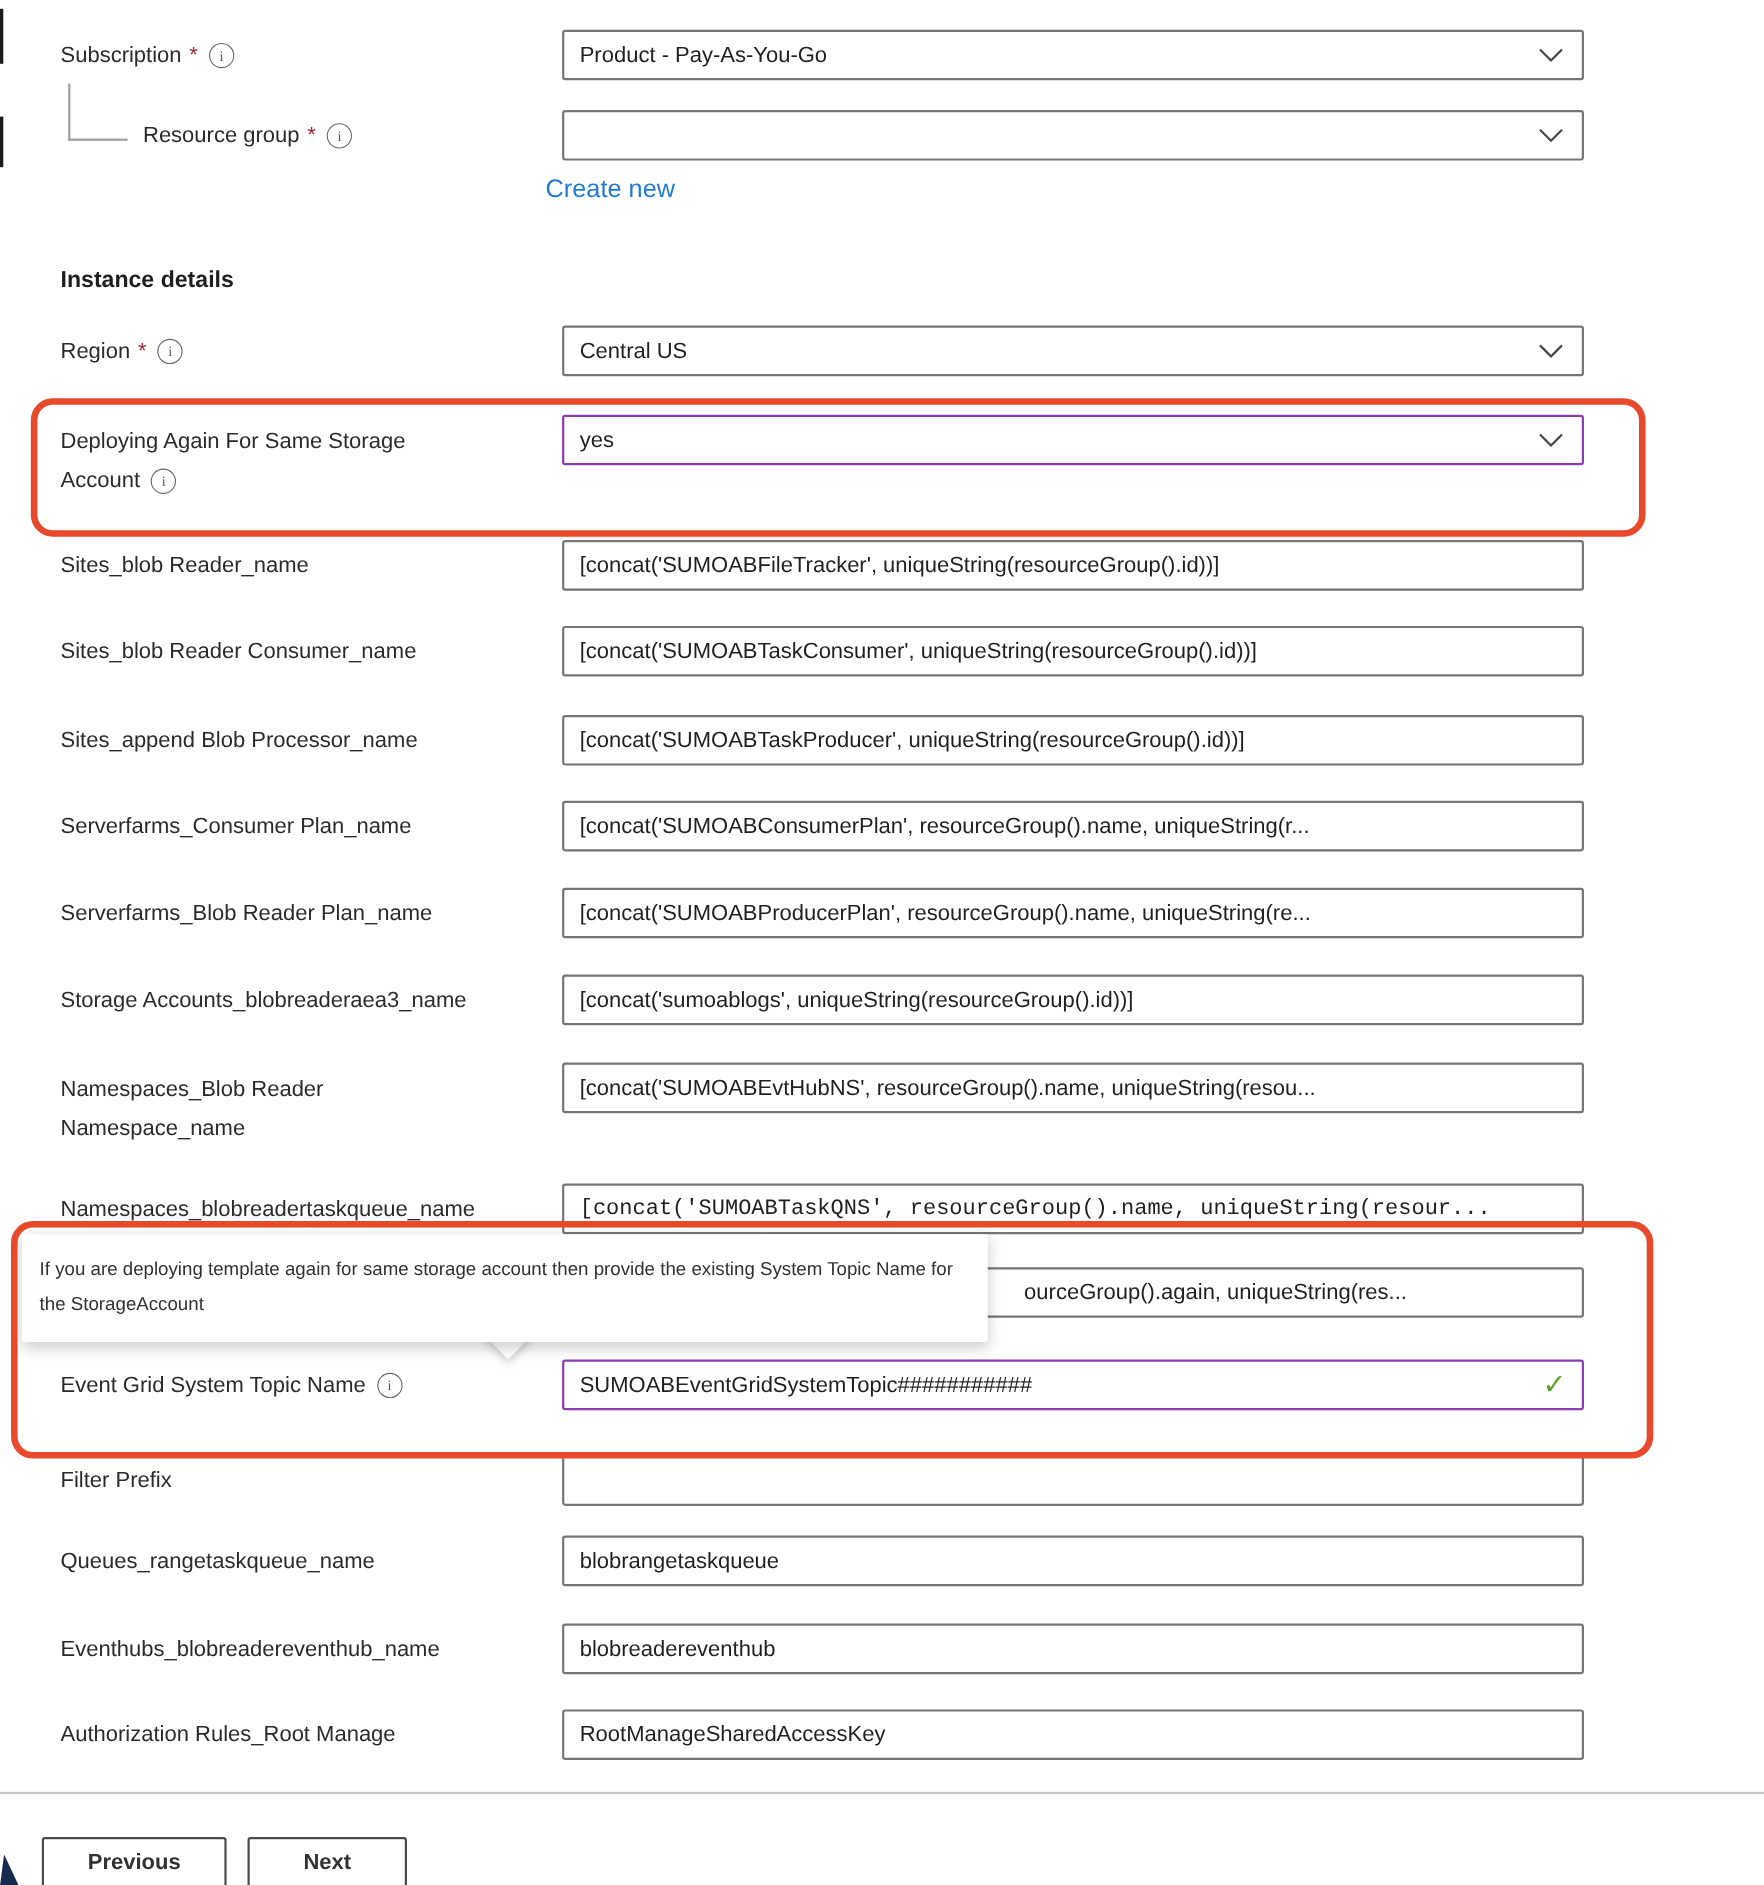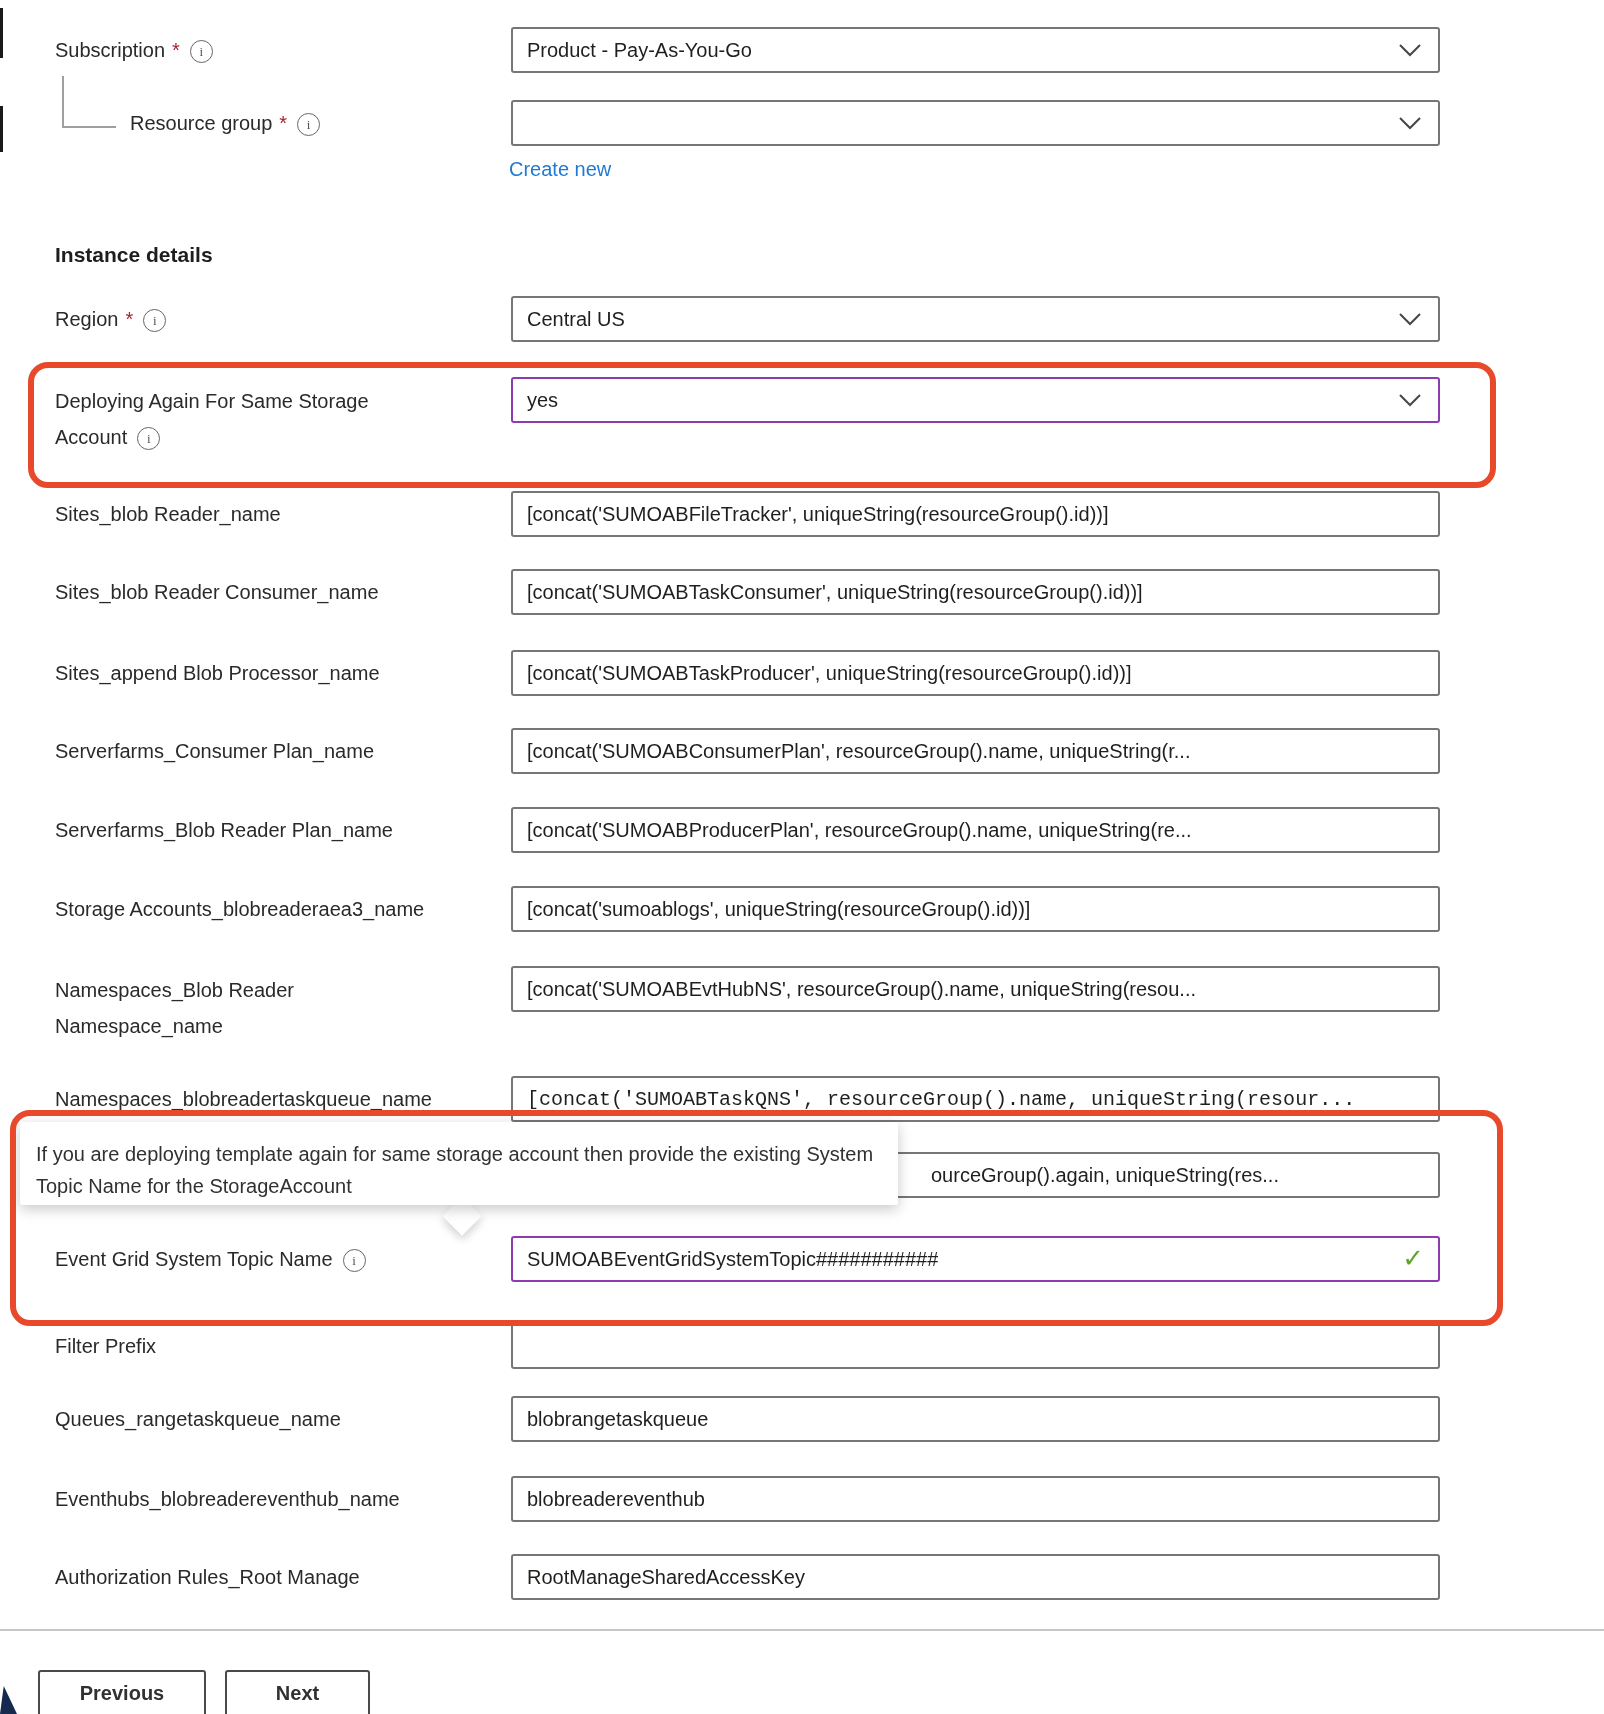--- a/index.html
+++ b/index.html
@@ -12,31 +12,31 @@
   .req{color:#a4262c;margin-left:7px;font-size:20px;}
   .info{display:inline-block;width:21px;height:21px;border:1.5px solid #666;border-radius:50%;
         font-size:13px;line-height:21px;text-align:center;color:#555;margin-left:10px;vertical-align:1px;
         font-family:"Liberation Serif",serif;}
   .ctrl{position:absolute;left:511px;width:929px;height:46px;box-sizing:border-box;background:#fff;
         border:2px solid #767676;border-radius:3px;display:flex;align-items:center;padding:0 14px;}
   .ctrl .val{font-size:20px;color:#201f1e;white-space:nowrap;overflow:hidden;}
   .ctrl.focused{border-color:#8a3cb0;border-width:2.5px;}
   .chev{position:absolute;right:16px;top:50%;transform:translateY(-50%);}
   .check{position:absolute;right:14px;top:50%;transform:translateY(-52%);color:#5ca428;font-size:26px;font-weight:bold;}
-  .create-new{position:absolute;left:509px;font-size:20px;color:#1f7ad4;text-decoration:none;cursor:pointer;}
+  .create-new{position:absolute;left:496px;font-size:23px;color:#1f7ad4;text-decoration:none;cursor:pointer;}
 
   .heading{position:absolute;left:55px;top:243px;font-size:21px;font-weight:700;color:#1f1e1d;}
 
   .elbow{position:absolute;left:62px;top:76px;width:52px;height:50px;
          border-left:2px solid #a19f9d;border-bottom:2px solid #a19f9d;}
 
   
-  .tooltip{position:absolute;left:20px;top:1122px;width:846px;padding:16px 16px 3px 16px;background:#fff;
+  .tooltip{position:absolute;left:20px;top:1122px;width:846px;padding:16px 16px 18px 16px;background:#fff;
            border-radius:2px;box-shadow:0 4px 14px rgba(0,0,0,0.22);z-index:41;
-           font-size:20px;line-height:32px;color:#323130;}
+           font-size:17px;line-height:32px;color:#323130;}
   .tooltip-caret{position:absolute;left:448px;top:1202px;width:28px;height:28px;background:#fff;
                  transform:rotate(45deg);box-shadow:3px 3px 8px rgba(0,0,0,0.18);z-index:40;}
 
   
   .anno{position:absolute;border:6px solid #e8492a;border-radius:20px;z-index:50;pointer-events:none;}
   .anno1{left:28px;top:362px;width:1456px;height:114px;}
   .anno2{left:10px;top:1110px;width:1481px;height:204px;}
 
   
   .footer{position:absolute;left:0;top:1592px;width:1604px;height:118px;background:#fff;z-index:60;margin-top:37px;}

